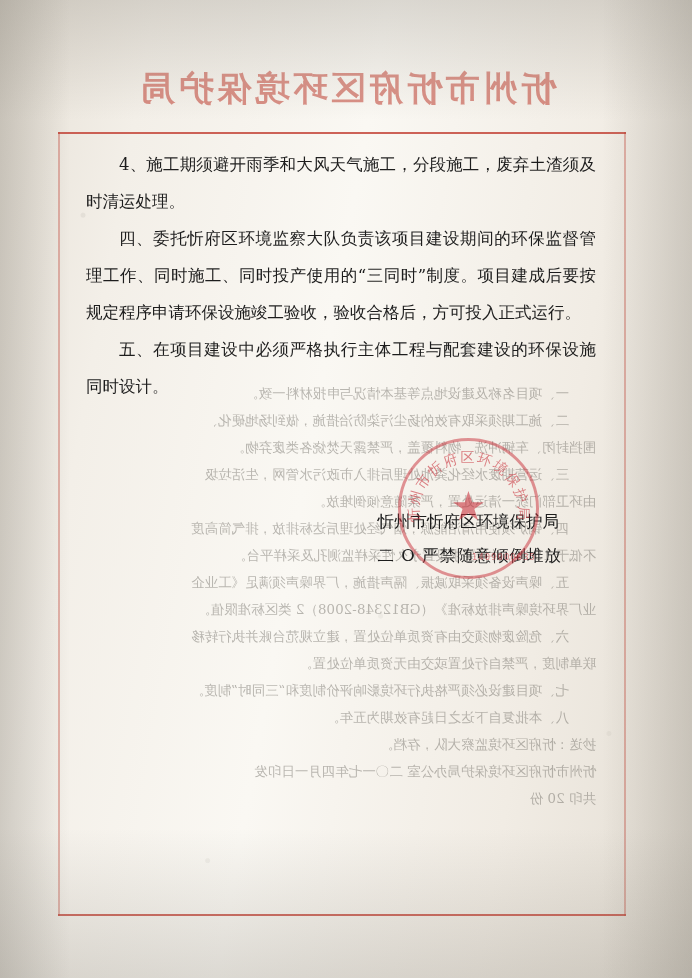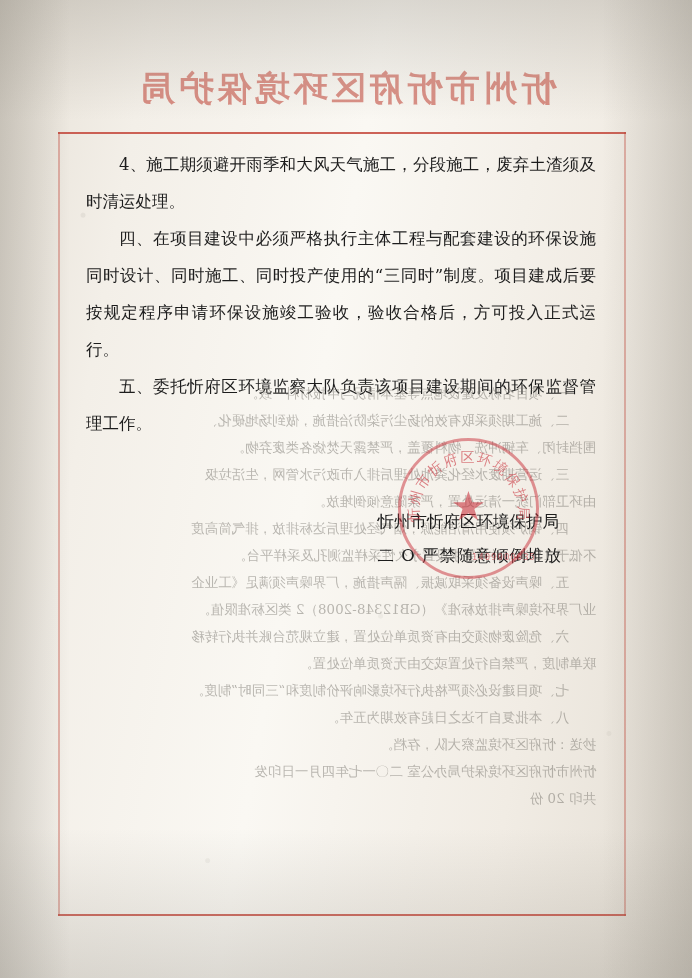--- a/index.html
+++ b/index.html
@@ -207,22 +207,22 @@
 
   <div class="header-ghost">忻州市忻府区环境保护局</div>
 
   <div class="frame-line frame-top"></div>
   <div class="frame-line frame-bottom"></div>
   <div class="frame-line frame-left"></div>
   <div class="frame-line frame-right"></div>
 
   <div class="body-text">
     <p>4、施工期须避开雨季和大风天气施工，分段施工，废弃土渣须及时清运处理。</p>
-    <p>四、在项目建设中必须严格执行主体工程与配套建设的环保设施同时设计、同时施工、同时投产使用的“三同时”制度。项目建成后要按规定程序申请环保设施竣工验收，验收合格后，方可投入正式运行。</p>
-    <p>五、委托忻府区环境监察大队负责该项目建设期间的环保监督管理工作。</p>
+    <p>四、委托忻府区环境监察大队负责该项目建设期间的环保监督管理工作、同时施工、同时投产使用的“三同时”制度。项目建成后要按规定程序申请环保设施竣工验收，验收合格后，方可投入正式运行。</p>
+    <p>五、在项目建设中必须严格执行主体工程与配套建设的环保设施同时设计。</p>
   </div>
 
   <div class="showthrough">
     <p class="indent">一、项目名称及建设地点等基本情况与申报材料一致。</p>
     <p class="indent">二、施工期须采取有效的扬尘污染防治措施，做到场地硬化、</p>
     <p>围挡封闭、车辆冲洗、物料覆盖，严禁露天焚烧各类废弃物。</p>
     <p class="indent">三、运营期废水经化粪池处理后排入市政污水管网，生活垃圾</p>
     <p>由环卫部门统一清运处置，严禁随意倾倒堆放。</p>
     <p class="indent">四、锅炉须使用清洁能源，烟气经处理后达标排放，排气筒高度</p>
     <p>不低于 15 米，并按要求设置永久性采样监测孔及采样平台。</p>

